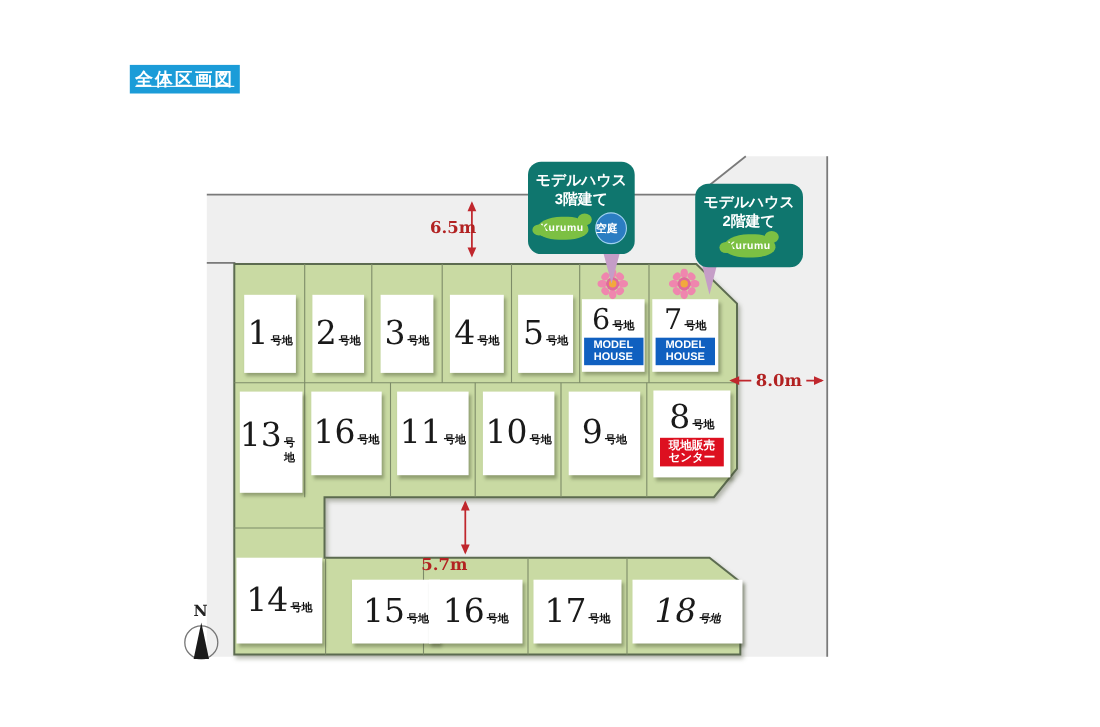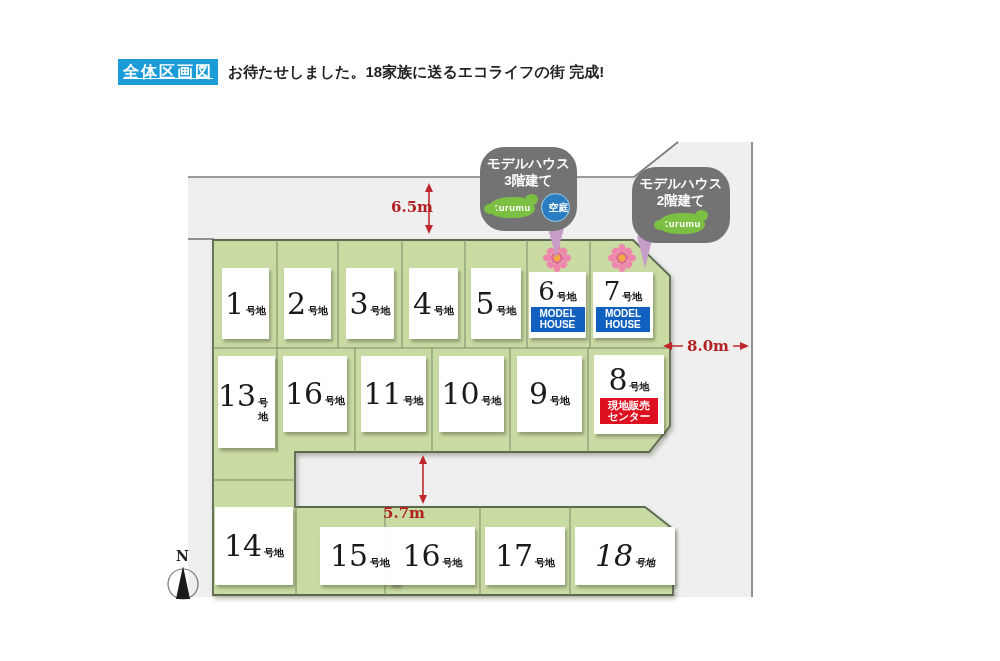--- a/index.html
+++ b/index.html
@@ -65,40 +65,39 @@
 
   
   .flower{position:absolute;z-index:3;width:28px;height:28px;}
   .flower-6{left:543px;top:244px;}
   .flower-7{left:608px;top:244px;}
 
   
   .tail{position:absolute;z-index:4;width:0;height:0;border-left:8px solid transparent;border-right:8px solid transparent;}
   .tail-1{left:548px;top:228px;border-top:30px solid #c59dc7;}
   .tail-2{left:637px;top:236px;border-top:32px solid #c59dc7;}
-  .bubble{position:absolute;z-index:5;background:#737373;border-radius:24px;color:#fff;
+  .bubble{position:absolute;z-index:5;background:#0f766e;border-radius:12px;color:#fff;
     display:flex;flex-direction:column;align-items:center;justify-content:center;gap:2px;}
   .bubble-1{left:480px;top:147px;width:97px;height:84px;}
   .bubble-2{left:632px;top:167px;width:98px;height:76px;}
   .bubble-text{font-size:13.5px;font-weight:bold;line-height:1.25;text-align:center;}
   .logo-row{display:flex;align-items:center;gap:6px;margin-top:2px;}
   .kurumu{position:relative;width:47px;height:21px;background:#7cc043;border-radius:55% 45% 50% 50%/65% 65% 50% 50%;
     color:#fff;font-size:9.5px;font-weight:bold;display:flex;align-items:center;justify-content:center;letter-spacing:.5px;}
   .kurumu::before{content:"";position:absolute;left:-4px;top:7px;width:12px;height:10px;background:#7cc043;border-radius:50%;}
   .kurumu::after{content:"";position:absolute;right:-3px;top:-3px;width:13px;height:11px;background:#7cc043;border-radius:50%;}
   .soraniwa{width:27px;height:27px;border-radius:50%;background:#2b7dc2;border:1.5px solid #9fd2ef;
-    color:#fff;font-size:10px;font-weight:bold;display:flex;align-items:center;justify-content:flex-end;}
+    color:#fff;font-size:10px;font-weight:bold;display:flex;align-items:center;justify-content:flex-start;}
 </style>
 </head>
 <body>
 
 <div id="canvas">
 
   <div class="hdr-badge">全体区画図</div>
-  <div class="hdr-tagline">お待たせしました。18家族に送るエコライフの街 完成!</div>
 
   <svg id="plan-svg" width="1000" height="661" viewBox="0 0 1000 661">
 
     <polygon class="gray-area" points="188,177 634,177 678,142 753,142 753,597 188,597"></polygon>
 
     <path class="road-line" d="M188,177 L634,177"></path>
     <path class="road-line" d="M634,177 L678,142"></path>
     <path class="road-line" d="M752,142 L752,597"></path>
     <path class="road-line" d="M188,239 L214,239"></path>
 

